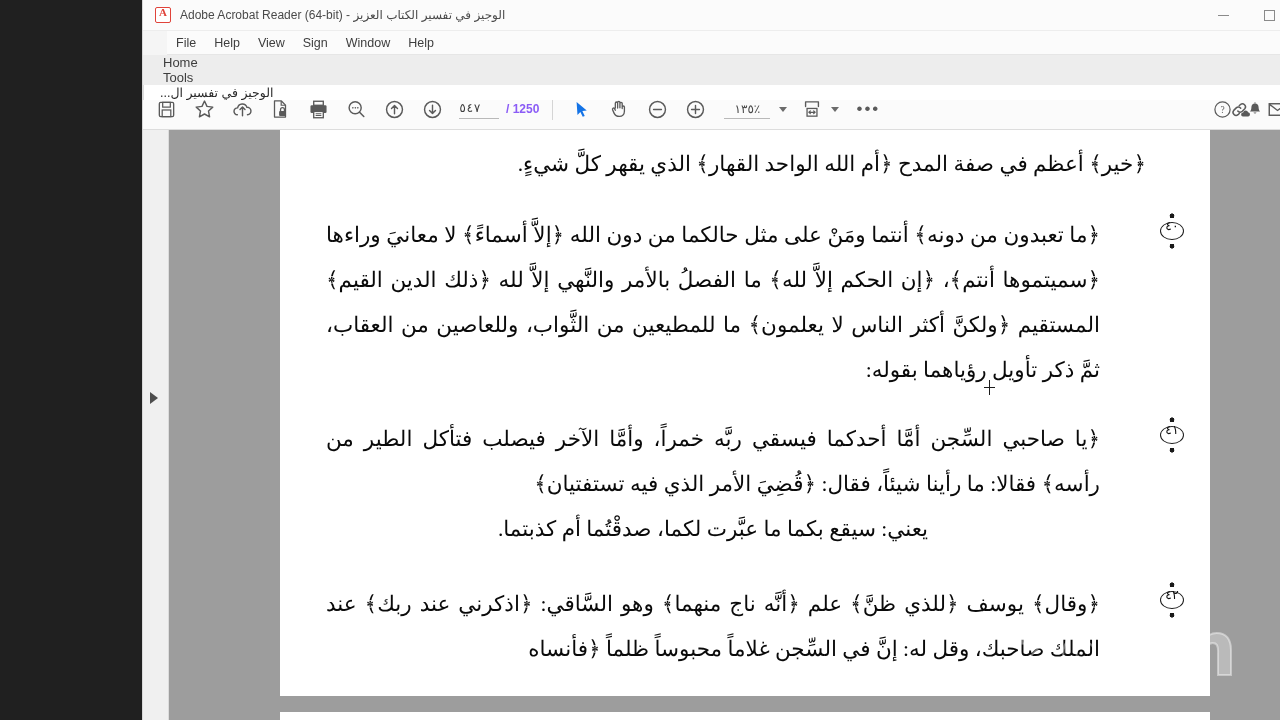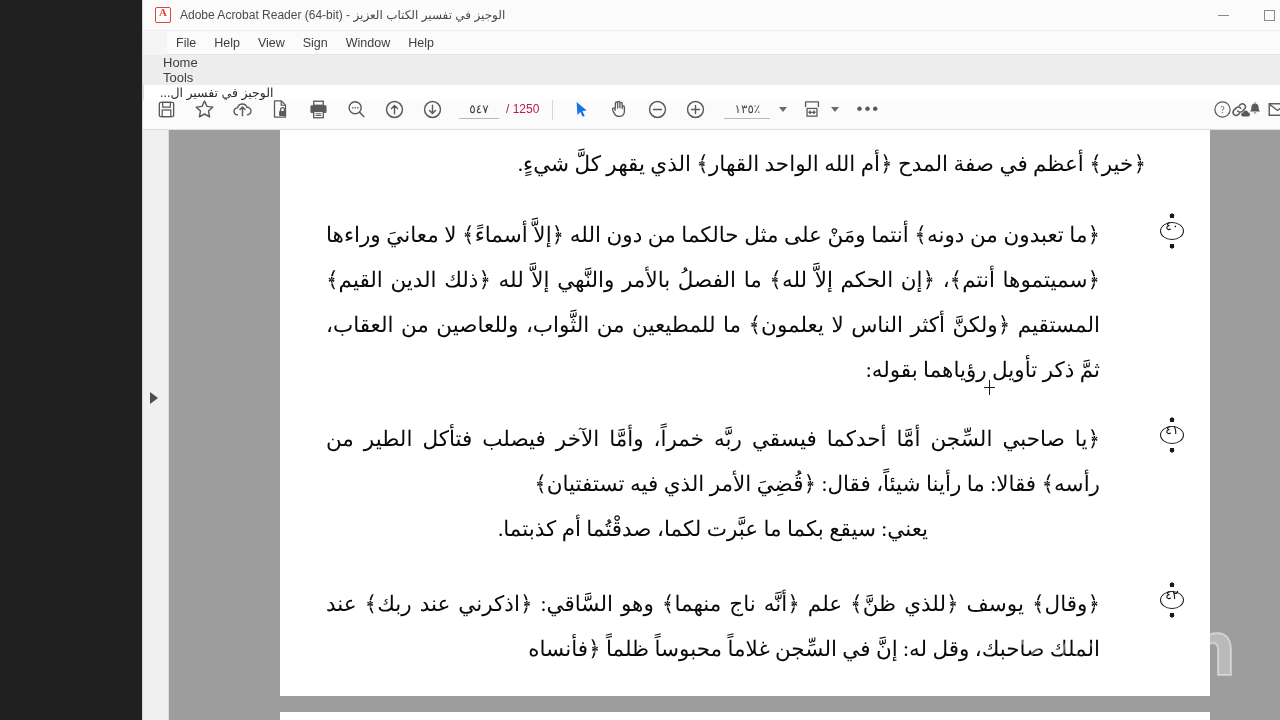--- a/index.html
+++ b/index.html
@@ -193,31 +193,31 @@
   .page-box {
     display: flex;
     align-items: center;
     gap: 7px;
     margin: 0 4px 0 8px;
   }
   .page-input {
     width: 40px;
     font-size: 12px;
     color: #3d3d3d;
-    text-align: center;
     border: none;
     border-bottom: 1px solid #b9b9b9;
     background: transparent;
     padding: 2px 0;
-    font-family: Liberation Sans, sans-serif;
+    font-family: Liberation Mono, monospace;
   }
   .page-total {
     font-size: 12px;
-    color: #be185d;
+    color: #8b5cf6;
     white-space: nowrap;
+    font-weight: bold;
   }
   .zoom-box {
     display: flex;
     align-items: center;
     margin-left: 10px;
   }
   .zoom-input {
     width: 46px;
     font-size: 12px;
     color: #4a4a4a;

